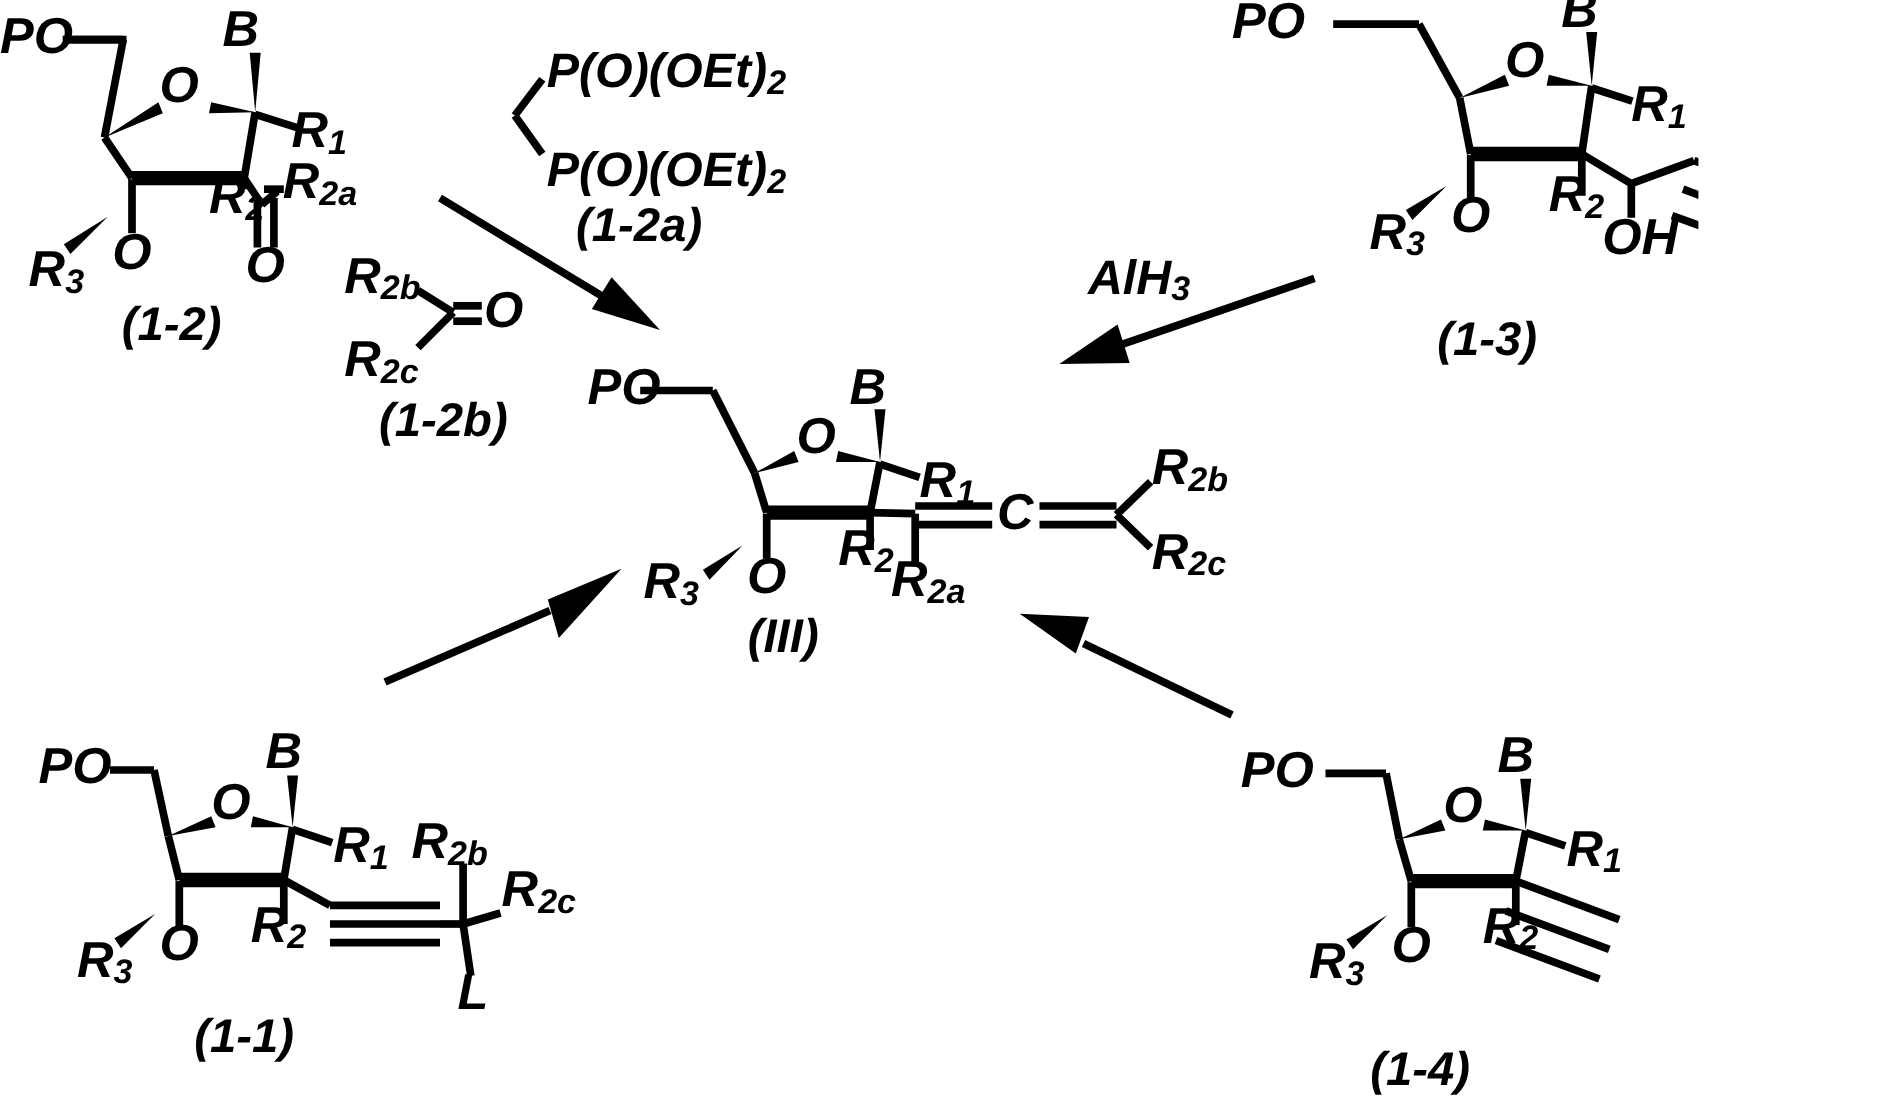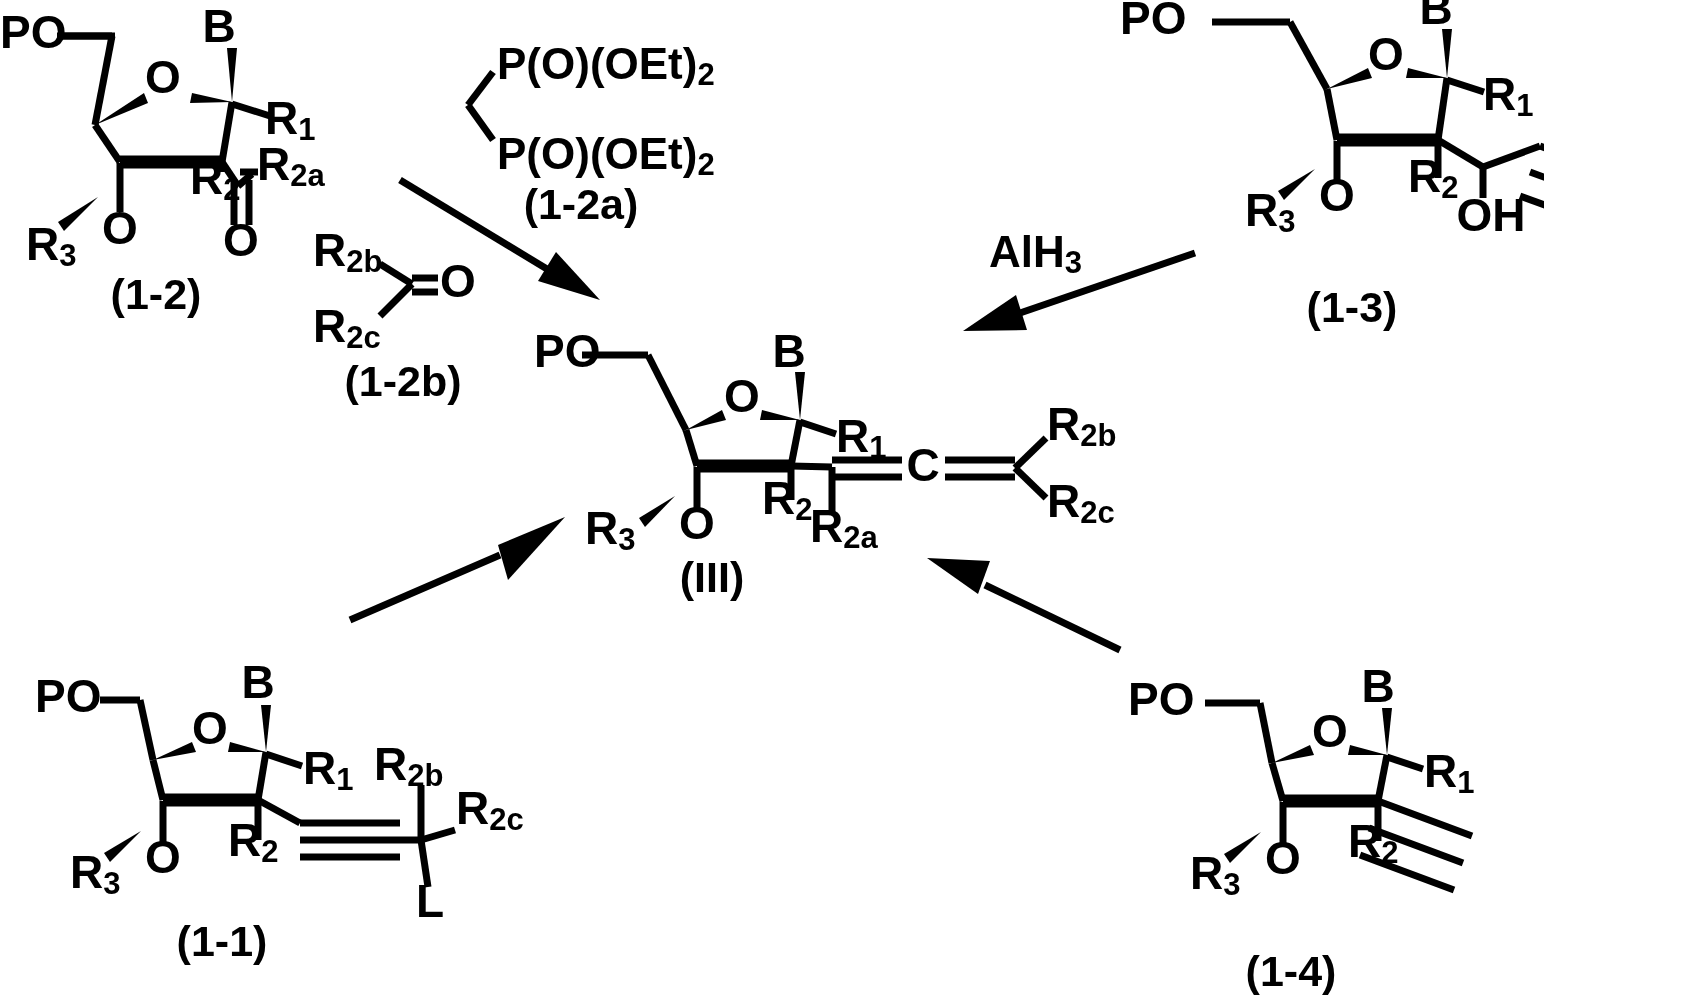--- a/index.html
+++ b/index.html
@@ -9,20 +9,21 @@
   }
   body {
     font-family: "Liberation Sans", sans-serif;
   }
   #scheme-root {
     position: relative;
     width: 1544px;
     height: 1005px;
     background: #ffffff;
     overflow: hidden;
+    font-style: italic;
   }
   svg.scheme-canvas {
     position: absolute;
     top: 0;
     left: 0;
     width: 1708px;
     height: 1005px;
   }
   .bond {
     stroke: #000000;

